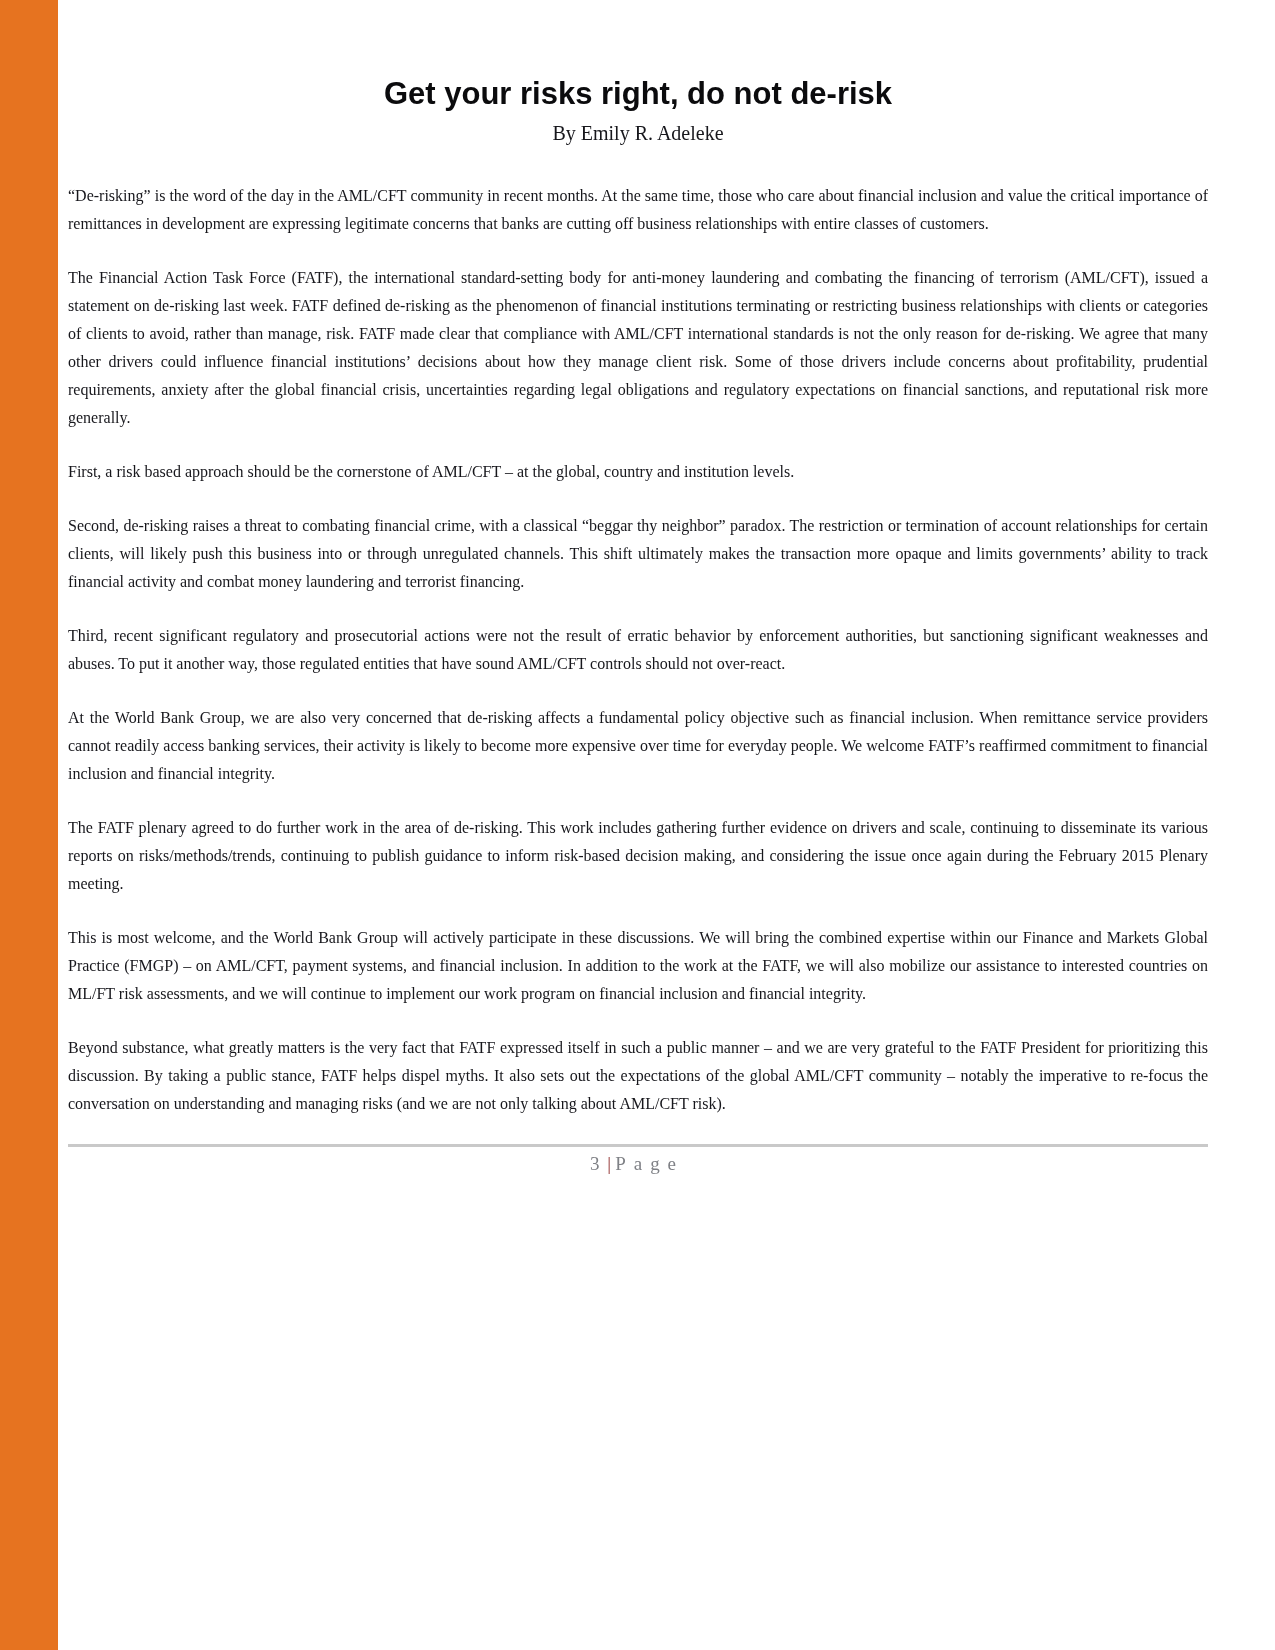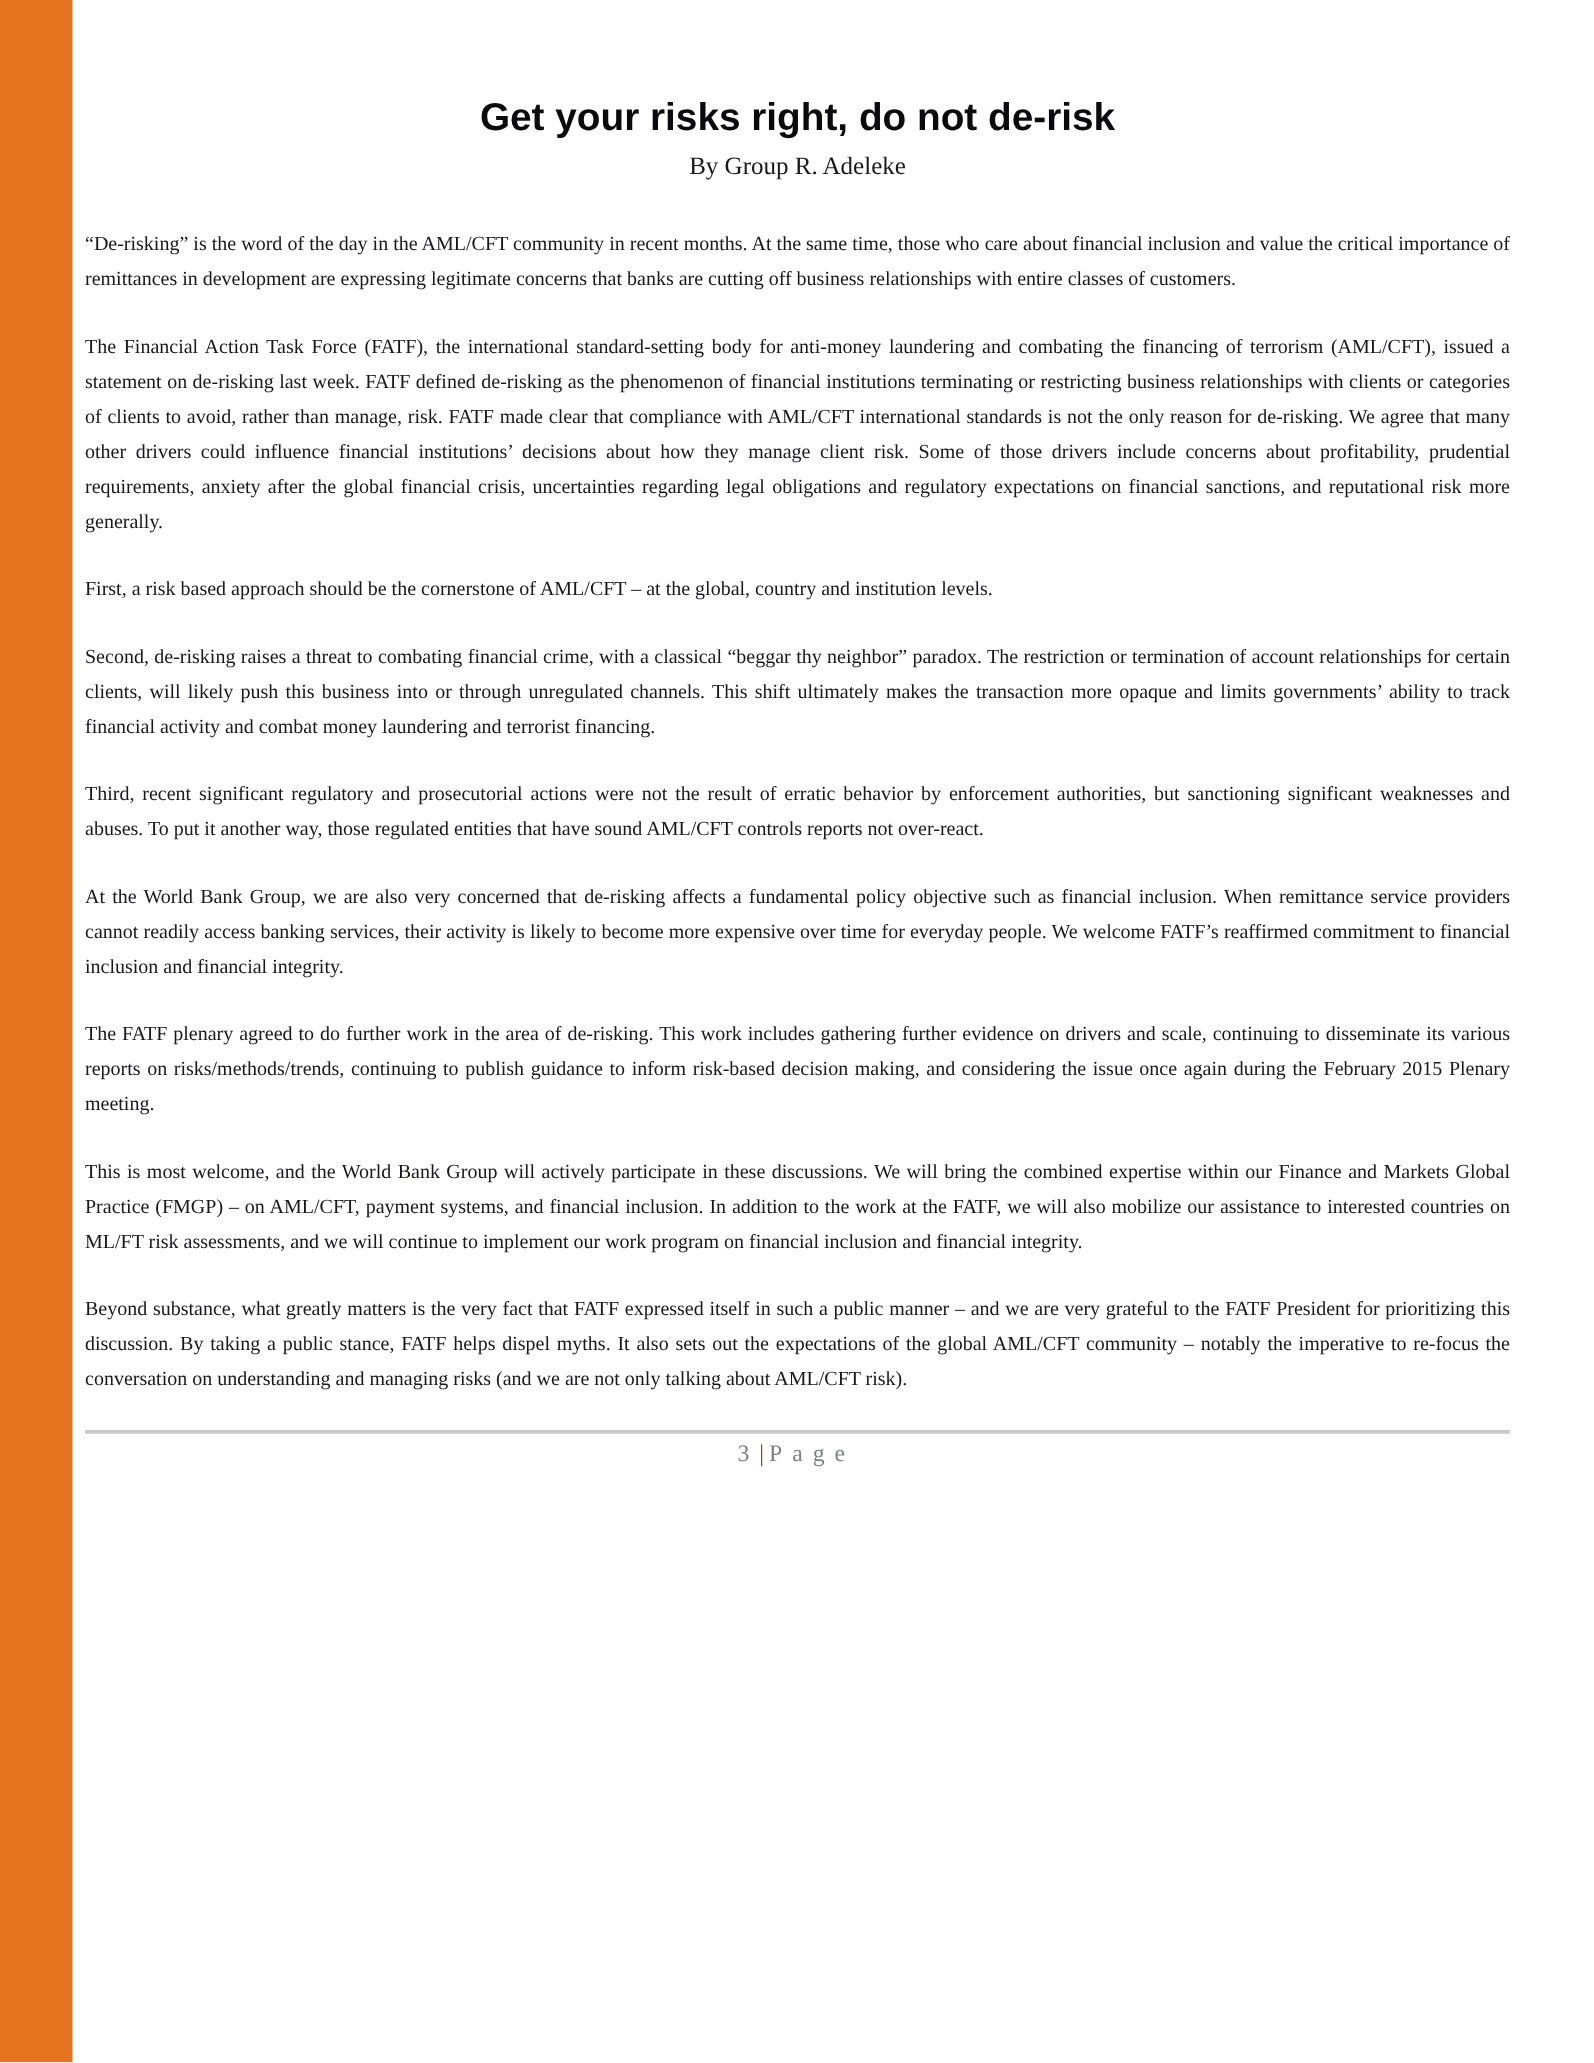--- a/index.html
+++ b/index.html
@@ -73,28 +73,28 @@
   .pg-label { color: var(--footer-gray, #7F8186); letter-spacing: 0.42em; }
 </style>
 </head>
 <body>
 
 <div class="page">
   <div class="stripe"></div>
 
   <div class="content">
     <h1 class="title">Get your risks right, do not de-risk</h1>
-    <p class="byline">By Group R. Adeleke</p>
+    <p class="byline">By Emily R. Adeleke</p>
 
     <div class="bodytext">
       <p>“De-risking” is the word of the day in the AML/CFT community in recent months. At the same time, those who care about financial inclusion and value the critical importance of remittances in development are expressing legitimate concerns that banks are cutting off business relationships with entire classes of customers.</p>
       <p>The Financial Action Task Force (FATF), the international standard-setting body for anti-money laundering and combating the financing of terrorism (AML/CFT), issued a statement on de-risking last week. FATF defined de-risking as the phenomenon of financial institutions terminating or restricting business relationships with clients or categories of clients to avoid, rather than manage, risk. FATF made clear that compliance with AML/CFT international standards is not the only reason for de-risking. We agree that many other drivers could influence financial institutions’ decisions about how they manage client risk. Some of those drivers include concerns about profitability, prudential requirements, anxiety after the global financial crisis, uncertainties regarding legal obligations and regulatory expectations on financial sanctions, and reputational risk more generally.</p>
       <p>First, a risk based approach should be the cornerstone of AML/CFT – at the global, country and institution levels.</p>
       <p>Second, de-risking raises a threat to combating financial crime, with a classical “beggar thy neighbor” paradox. The restriction or termination of account relationships for certain clients, will likely push this business into or through unregulated channels. This shift ultimately makes the transaction more opaque and limits governments’ ability to track financial activity and combat money laundering and terrorist financing.</p>
-      <p>Third, recent significant regulatory and prosecutorial actions were not the result of erratic behavior by enforcement authorities, but sanctioning significant weaknesses and abuses. To put it another way, those regulated entities that have sound AML/CFT controls reports not over-react.</p>
+      <p>Third, recent significant regulatory and prosecutorial actions were not the result of erratic behavior by enforcement authorities, but sanctioning significant weaknesses and abuses. To put it another way, those regulated entities that have sound AML/CFT controls should not over-react.</p>
       <p>At the World Bank Group, we are also very concerned that de-risking affects a fundamental policy objective such as financial inclusion. When remittance service providers cannot readily access banking services, their activity is likely to become more expensive over time for everyday people. We welcome FATF’s reaffirmed commitment to financial inclusion and financial integrity.</p>
       <p>The FATF plenary agreed to do further work in the area of de-risking. This work includes gathering further evidence on drivers and scale, continuing to disseminate its various reports on risks/methods/trends, continuing to publish guidance to inform risk-based decision making, and considering the issue once again during the February 2015 Plenary meeting.</p>
       <p>This is most welcome, and the World Bank Group will actively participate in these discussions. We will bring the combined expertise within our Finance and Markets Global Practice (FMGP) – on AML/CFT, payment systems, and financial inclusion. In addition to the work at the FATF, we will also mobilize our assistance to interested countries on ML/FT risk assessments, and we will continue to implement our work program on financial inclusion and financial integrity.</p>
       <p>Beyond substance, what greatly matters is the very fact that FATF expressed itself in such a public manner – and we are very grateful to the FATF President for prioritizing this discussion. By taking a public stance, FATF helps dispel myths. It also sets out the expectations of the global AML/CFT community – notably the imperative to re-focus the conversation on understanding and managing risks (and we are not only talking about AML/CFT risk).</p>
     </div>
 
 
     <hr class="footer-rule">
 
     <div class="page-footer">

